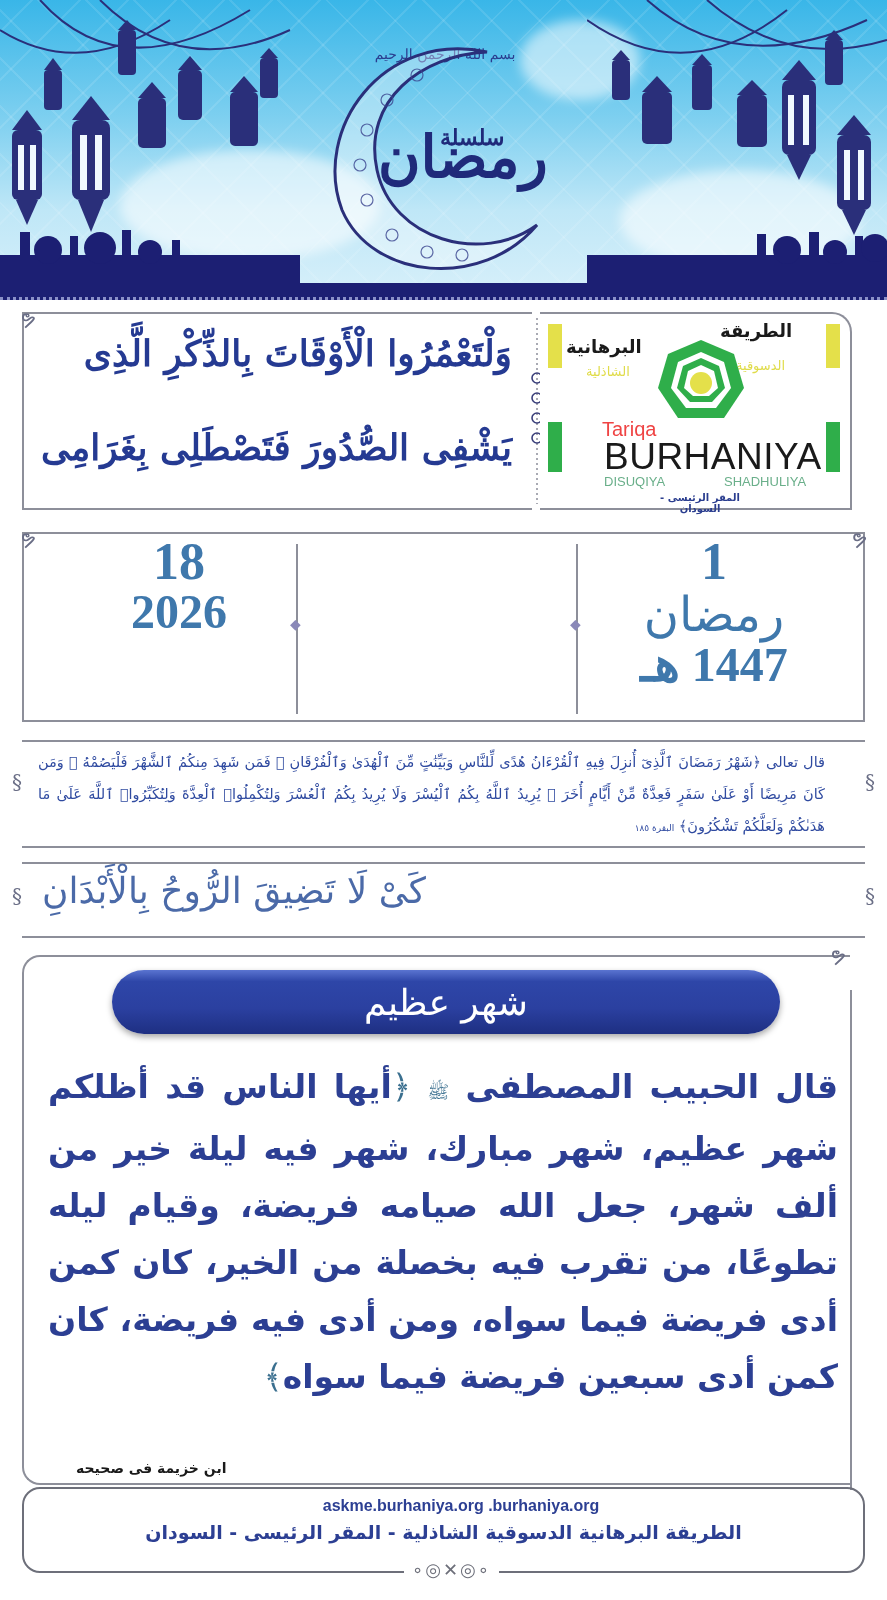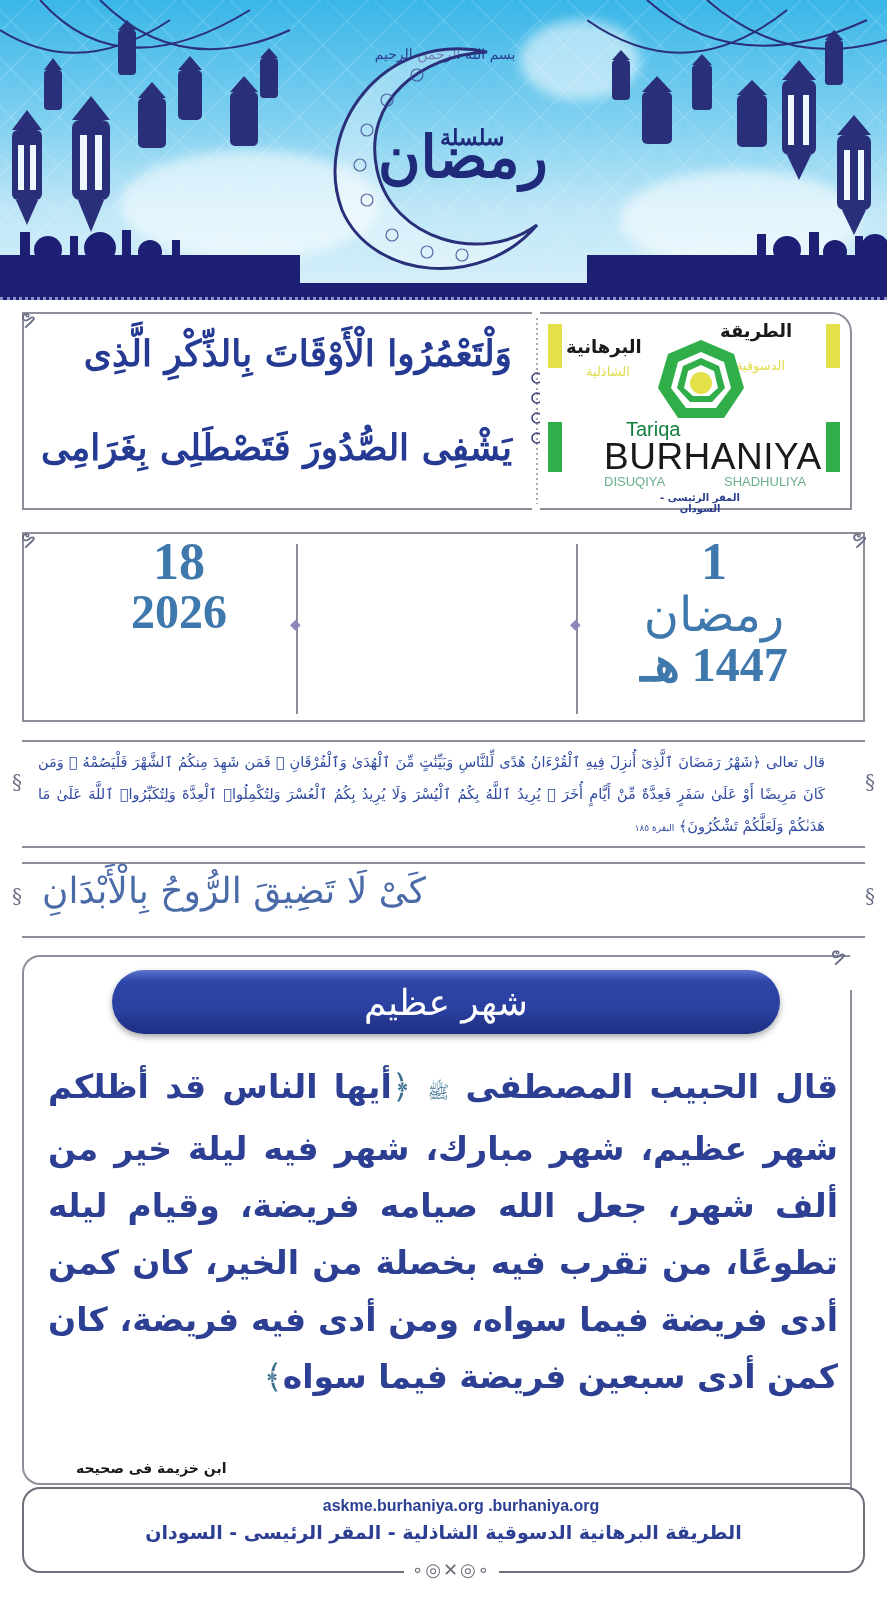--- a/index.html
+++ b/index.html
@@ -57,21 +57,21 @@
     .logo-box {
       position: absolute; left: 540px; top: 312px; width: 312px; height: 198px;
       border: 2px solid #8d8f9a; border-left: none; border-top-right-radius: 20px; background: #fff;
     }
     .scroll-divider {
       position: absolute; left: 530px; top: 318px; width: 14px; height: 186px;
     }
     .bar { position: absolute; width: 14px; }
     .logo-ar1 { position: absolute; direction: rtl; font-family: "DejaVu Sans", sans-serif; font-weight: bold; font-size: 18px; color: #1a1a1a; }
     .logo-ar2 { position: absolute; direction: rtl; font-family: "DejaVu Sans", sans-serif; font-size: 13px; color: #e0dc4a; }
-    .logo-tariqa { position: absolute; left: 62px; top: 104px; font-family: "Liberation Sans", sans-serif; font-size: 20px; color: #15803d; margin-left: 24px; }
+    .logo-tariqa { position: absolute; left: 62px; top: 104px; font-family: "Liberation Sans", sans-serif; font-size: 20px; color: #ef4444; }
     .logo-burhaniya { position: absolute; left: 64px; top: 124px; font-family: "Liberation Sans", sans-serif; font-size: 37px; color: #1a1a1a; letter-spacing: 0.5px; line-height: 1; }
     .logo-sub { position: absolute; top: 160px; font-family: "Liberation Sans", sans-serif; font-size: 13px; color: #6aaf8a; }
     .logo-hq { position: absolute; left: 100px; top: 178px; width: 120px; text-align: center; direction: rtl; font-size: 10px; font-weight: bold; color: #2a3d8f; }
 
     
     .date-box {
       position: absolute; left: 22px; top: 532px; width: 843px; height: 190px;
       border: 2px solid #8d8f9a;
     }
     .date-col { position: absolute; top: 0; height: 186px; text-align: center; color: #3f78ac; font-family: "Liberation Serif", serif; }

